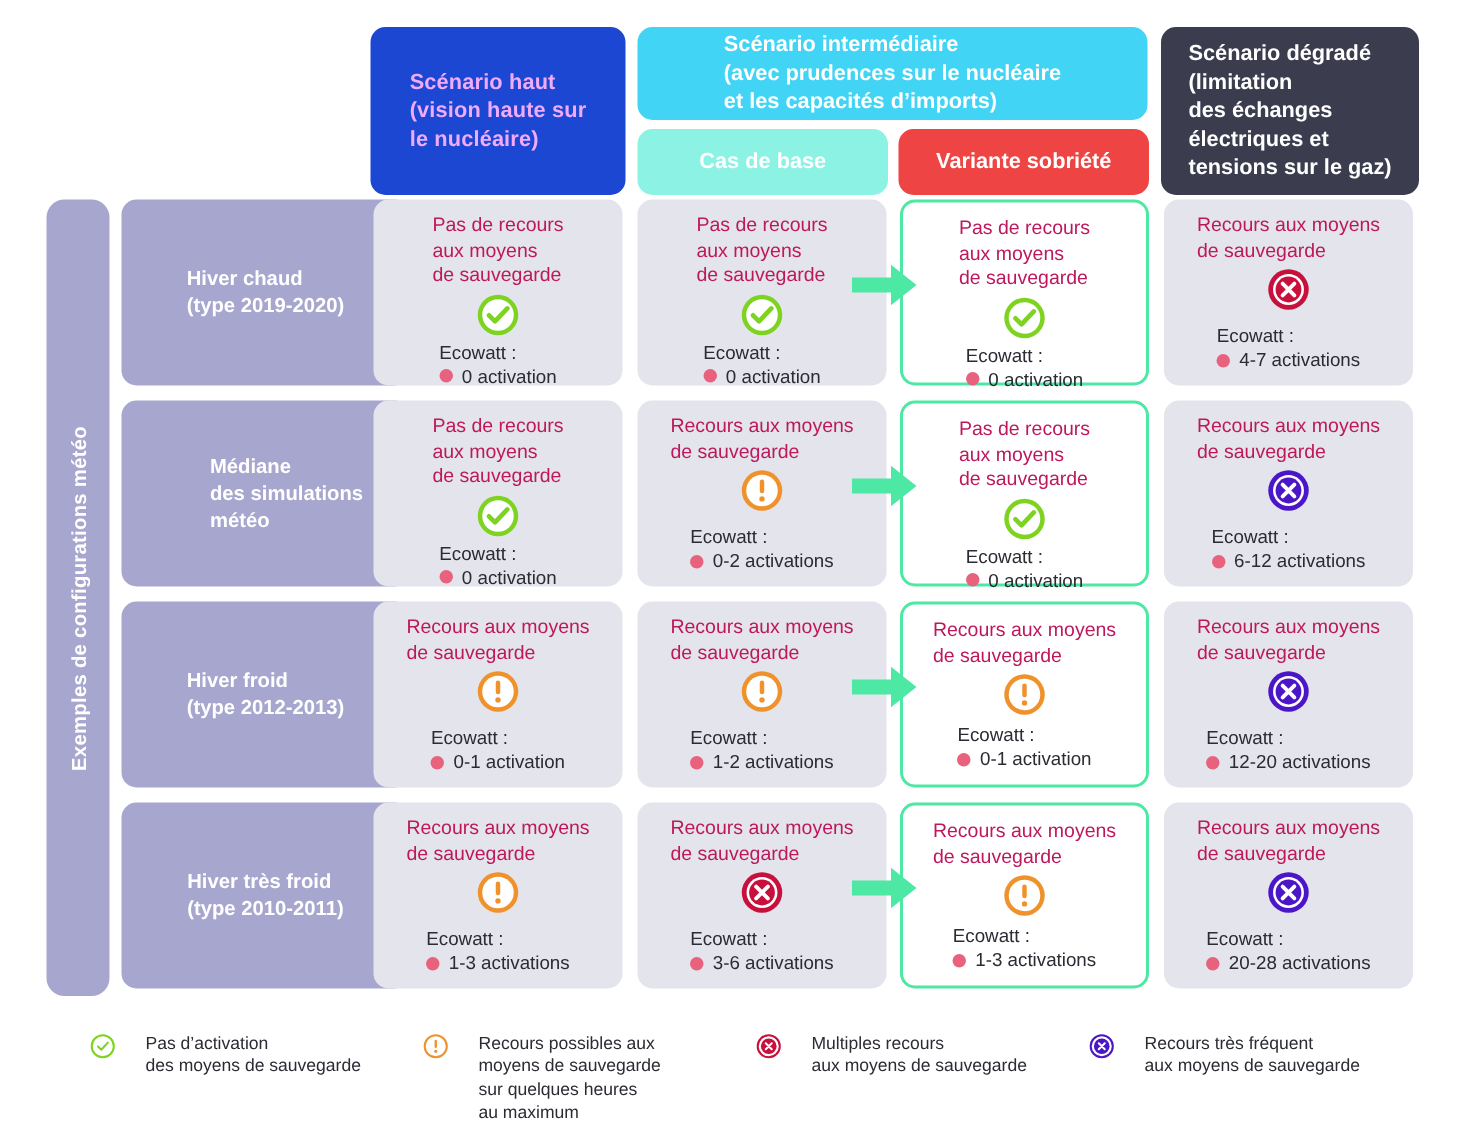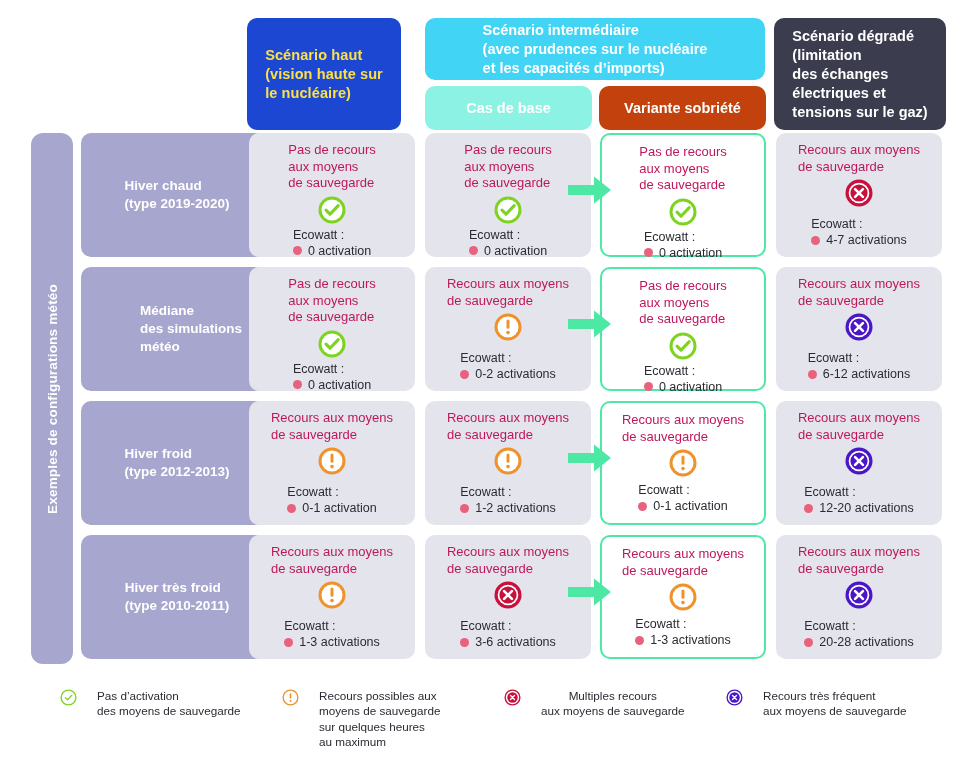--- a/index.html
+++ b/index.html
@@ -10,38 +10,38 @@
     overflow: hidden;
   }
   #root { position: relative; width: 980px; height: 757px; }
 
   
   .card { border-radius: 10px; position: absolute; }
   .ctr  { display:flex; flex-direction:column; align-items:center; justify-content:center; text-align:left; }
 
   
   .hdr-high {
-    left: 247px; top: 18px; width: 154px; height: 112px;
-    background: #1b47d3; color:#fde047;
+    left: 247px; top: 18px; width: 170px; height: 112px;
+    background: #1b47d3; color:#f0abfc;
     font-weight: bold; font-size: 14.5px; line-height: 19px;
     letter-spacing: .1px;
   }
   .hdr-inter {
     left: 425px; top: 18px; width: 340px; height: 62px;
     background: #41d4f5; color:#fff;
     font-weight: bold; font-size: 14.5px; line-height: 19px;
   }
   .hdr-base {
     left: 425px; top: 86px; width: 167px; height: 44px;
     background: #8cf2e3; color:#fff;
     font-weight: bold; font-size: 14.5px;
   }
   .hdr-sobr {
     left: 599px; top: 86px; width: 167px; height: 44px;
-    background: #c2410c; color:#fff;
+    background: #ef4444; color:#fff;
     font-weight: bold; font-size: 14.5px;
   }
   .hdr-degr {
     left: 774px; top: 18px; width: 172px; height: 112px;
     background: #3b3c4e; color:#fff;
     font-weight: bold; font-size: 14.5px; line-height: 19px;
   }
 
   
   .vlabel {
@@ -499,21 +499,21 @@
       <circle cx="15" cy="15" r="13" fill="none" stroke="#f0922b" stroke-width="2.4"></circle>
       <rect x="13.6" y="7.4" width="2.8" height="9.6" rx="1.4" fill="#f0922b"></rect>
       <circle cx="15" cy="21" r="1.8" fill="#f0922b"></circle>
     </svg>
         </span>
      <span class="txt" style="white-space:pre-line">Recours possibles aux
 moyens de sauvegarde
 sur quelques heures
 au maximum</span>
       </div>
-      <div class="leg-item" style="left: 444px; top: 4px; width: 215px; text-align: center;">
+      <div class="leg-item" style="left: 444px; top: 4px; width: 215px;">
         <span style="flex:0 0 auto;margin-top:1px">
           <svg width="17" height="17" viewBox="0 0 30 30">
       <circle cx="15" cy="15" r="13" fill="none" stroke="#c8103c" stroke-width="2.4"></circle>
       <circle cx="15" cy="15" r="9.2" fill="#c8103c"></circle>
       <path d="M11.5 11.5 L18.5 18.5 M18.5 11.5 L11.5 18.5" stroke="#ffffff" stroke-width="2.4" stroke-linecap="round"></path>
     </svg>
         </span>
      <span class="txt" style="white-space:pre-line">Multiples recours
 aux moyens de sauvegarde</span>
       </div>

